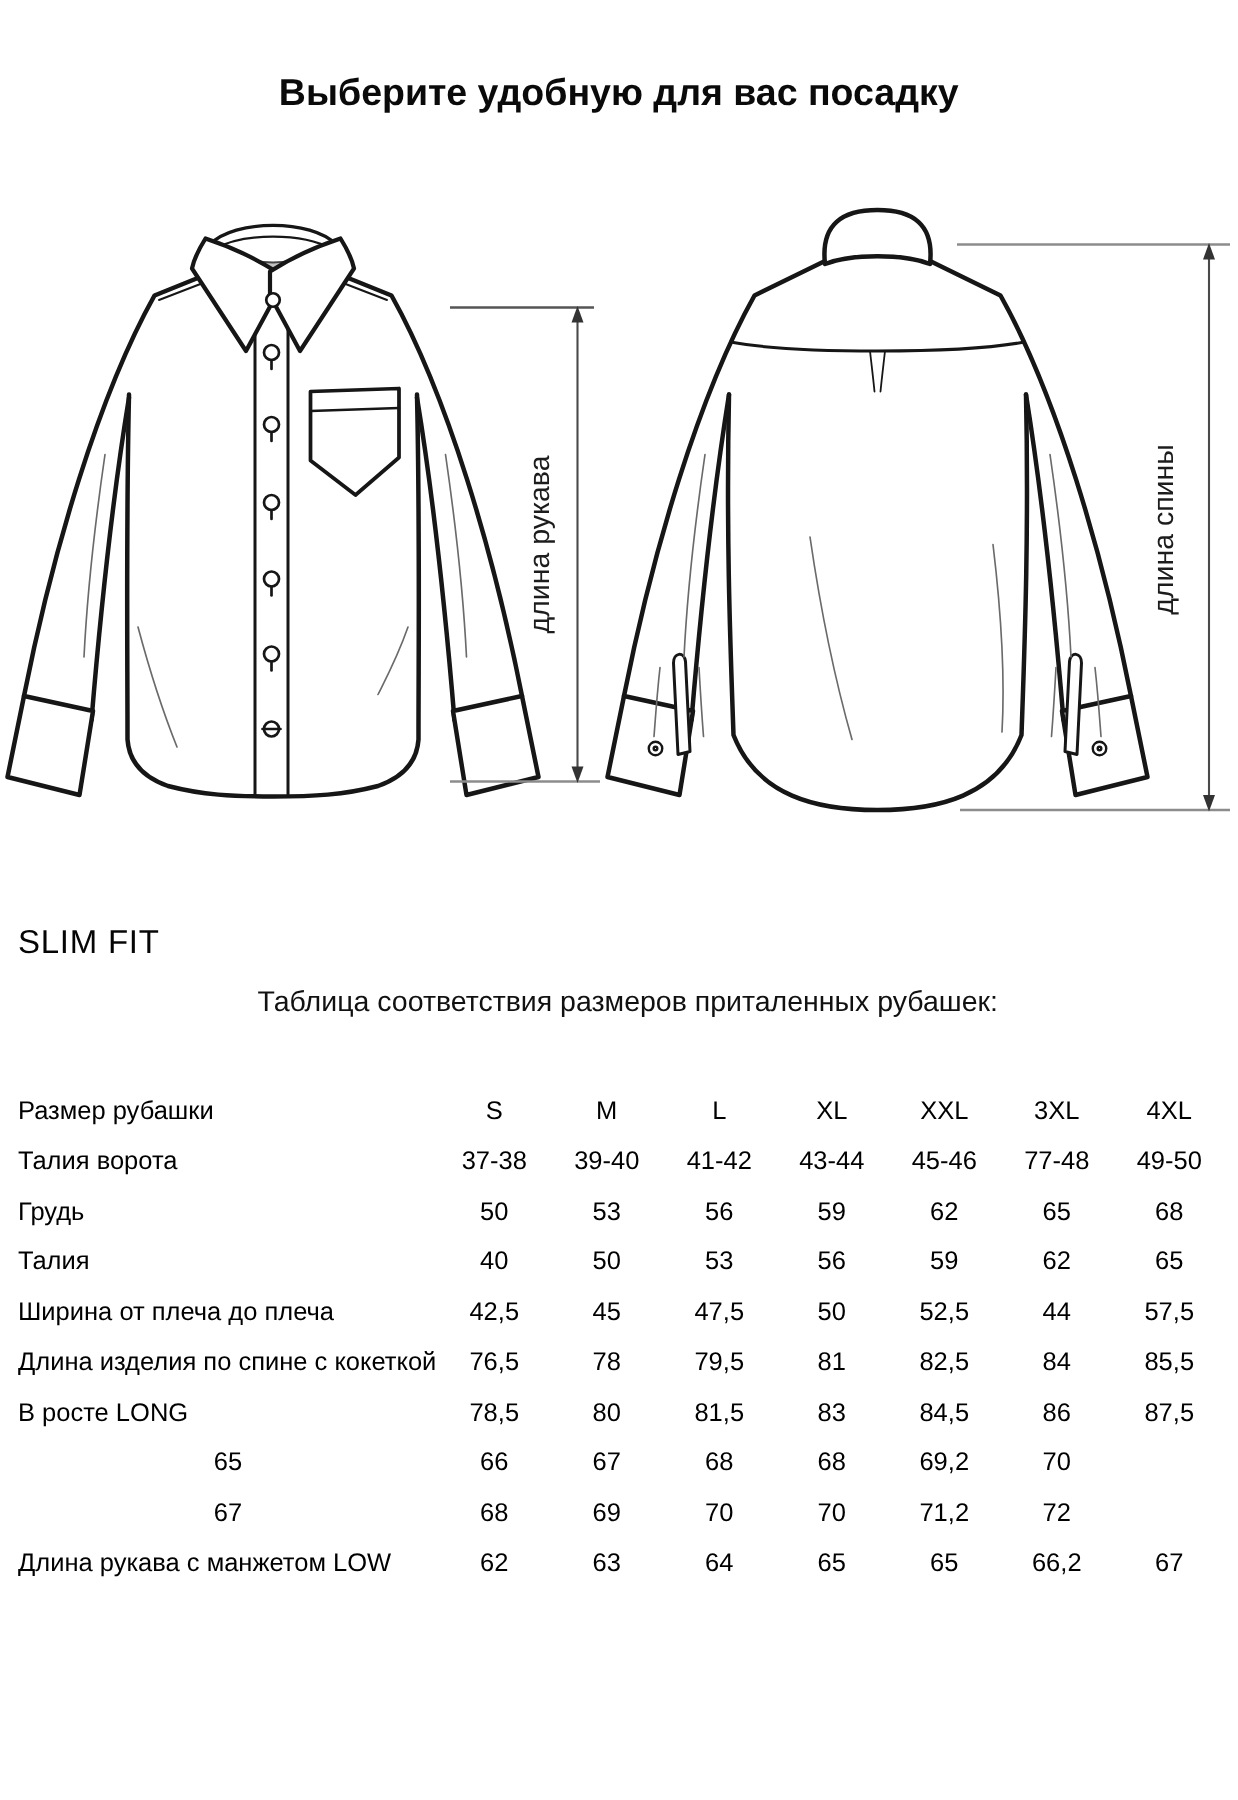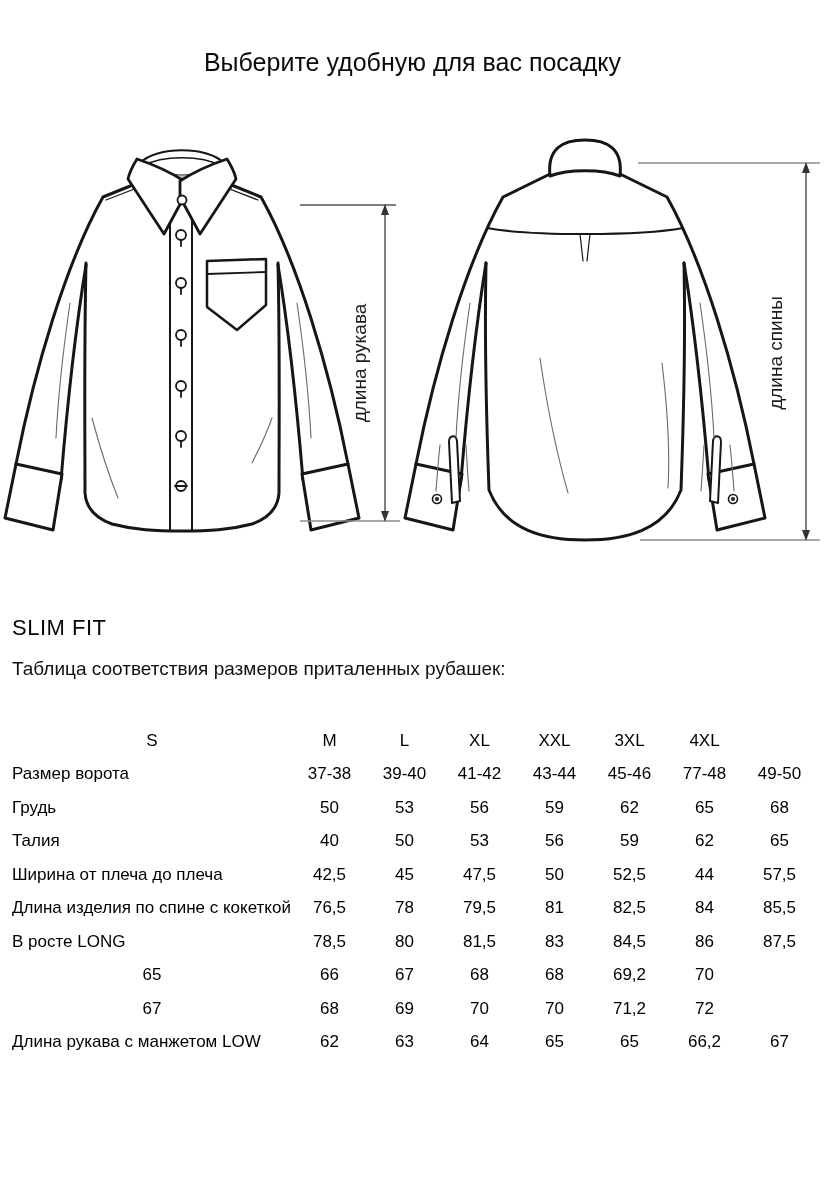--- a/index.html
+++ b/index.html
@@ -12,21 +12,21 @@
   body{
     width:825px;height:1200px;
     background:#ffffff;color:#000;
     font-family:"Liberation Sans",sans-serif;
     overflow:hidden;
   }
   .page-title{
     margin:48px 0 0 0;
     text-align:center;
     font-size:25px;
-    font-weight:400;
+    font-weight:700;
     line-height:29px;
     color:#0a0a0a;
   }
   .figure{
     margin-top:56px;
     width:825px;height:430px;
   }
   .figure svg{display:block;}
   .svg-label{
     font-family:"Liberation Sans",sans-serif;
@@ -37,20 +37,21 @@
     margin:52px 0 0 12px;
     font-size:22px;
     font-weight:400;
     letter-spacing:0.5px;
     color:#050505;
   }
   .fit-subtitle{
     margin:17px 0 0 12px;
     font-size:19px;
     color:#111;
+    text-align:center;
   }
   .size-table{
     margin:44px 0 0 12px;
     width:805px;
     font-size:17px;
   }
   .trow{
     display:grid;
     grid-template-columns:280px repeat(7,75px);
     align-items:center;
@@ -195,30 +196,31 @@
       <text class="svg-label" text-anchor="middle" transform="translate(782,220) rotate(-90)">длина спины</text>
     </g>
   </svg>
 </div>
 
 <div class="fit-heading">SLIM FIT</div>
 <div class="fit-subtitle">Таблица соответствия размеров приталенных рубашек:</div>
 
 <div class="size-table">
     <div class="trow">
+      <div class="tlabel">Размер рубашки</div>
       <div class="tcell">S</div>
       <div class="tcell">M</div>
       <div class="tcell">L</div>
       <div class="tcell">XL</div>
       <div class="tcell">XXL</div>
       <div class="tcell">3XL</div>
       <div class="tcell">4XL</div>
     </div>
     <div class="trow">
-      <div class="tlabel">Размер ворота</div>
+      <div class="tlabel">Талия ворота</div>
       <div class="tcell">37-38</div>
       <div class="tcell">39-40</div>
       <div class="tcell">41-42</div>
       <div class="tcell">43-44</div>
       <div class="tcell">45-46</div>
       <div class="tcell">77-48</div>
       <div class="tcell">49-50</div>
     </div>
     <div class="trow">
       <div class="tlabel">Грудь</div>

